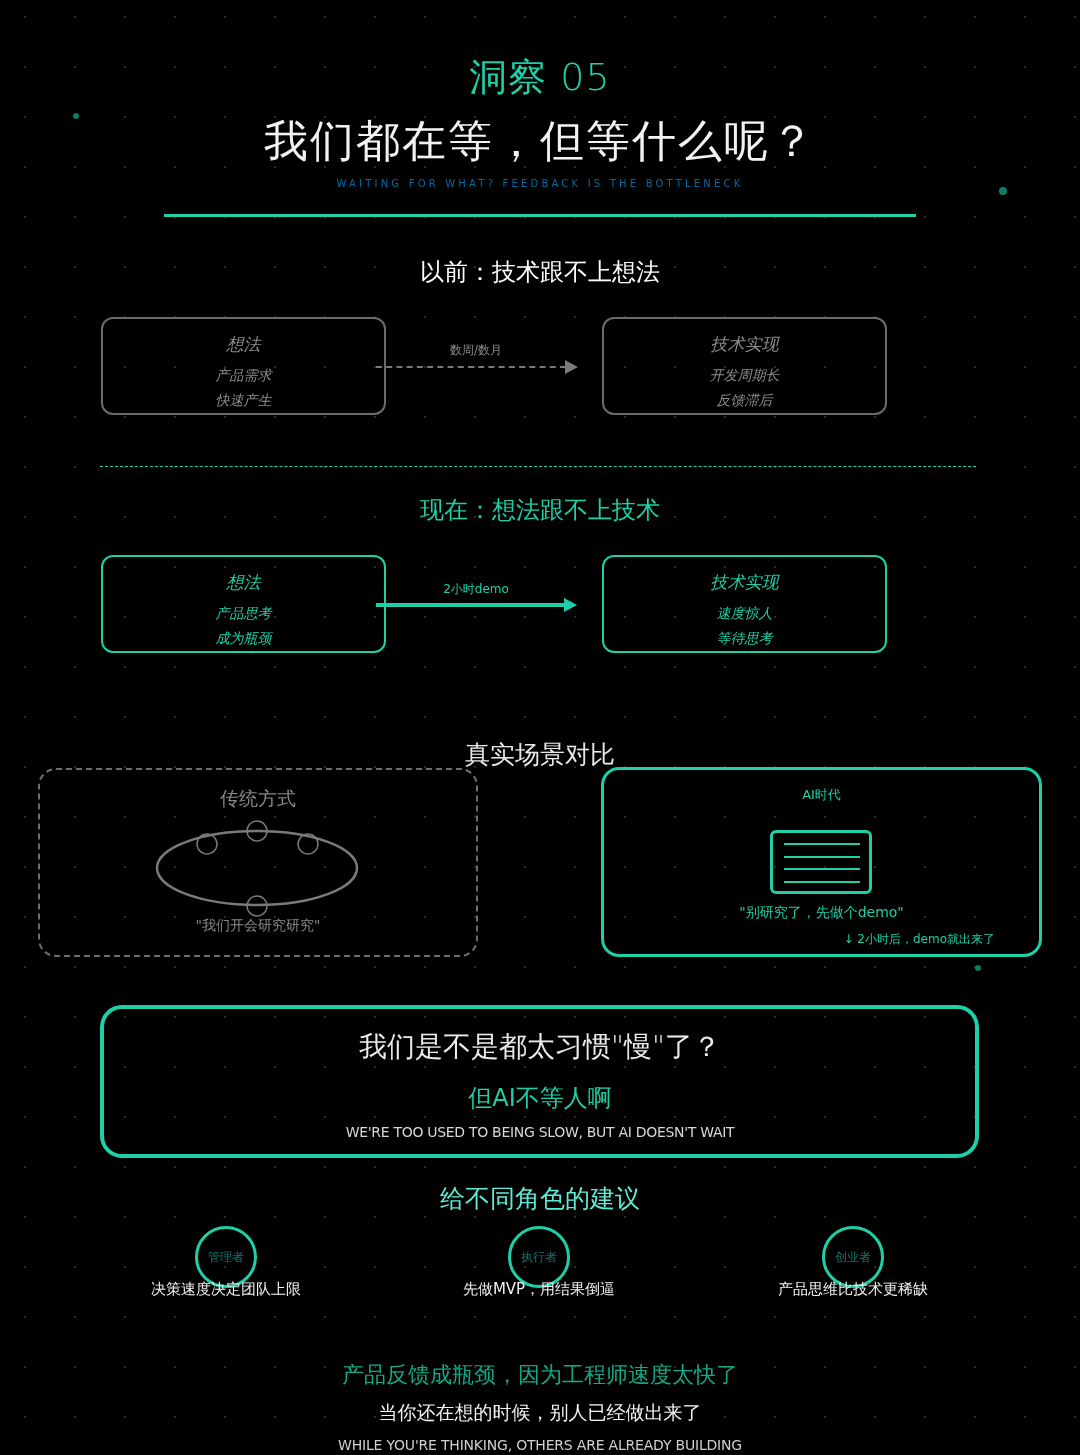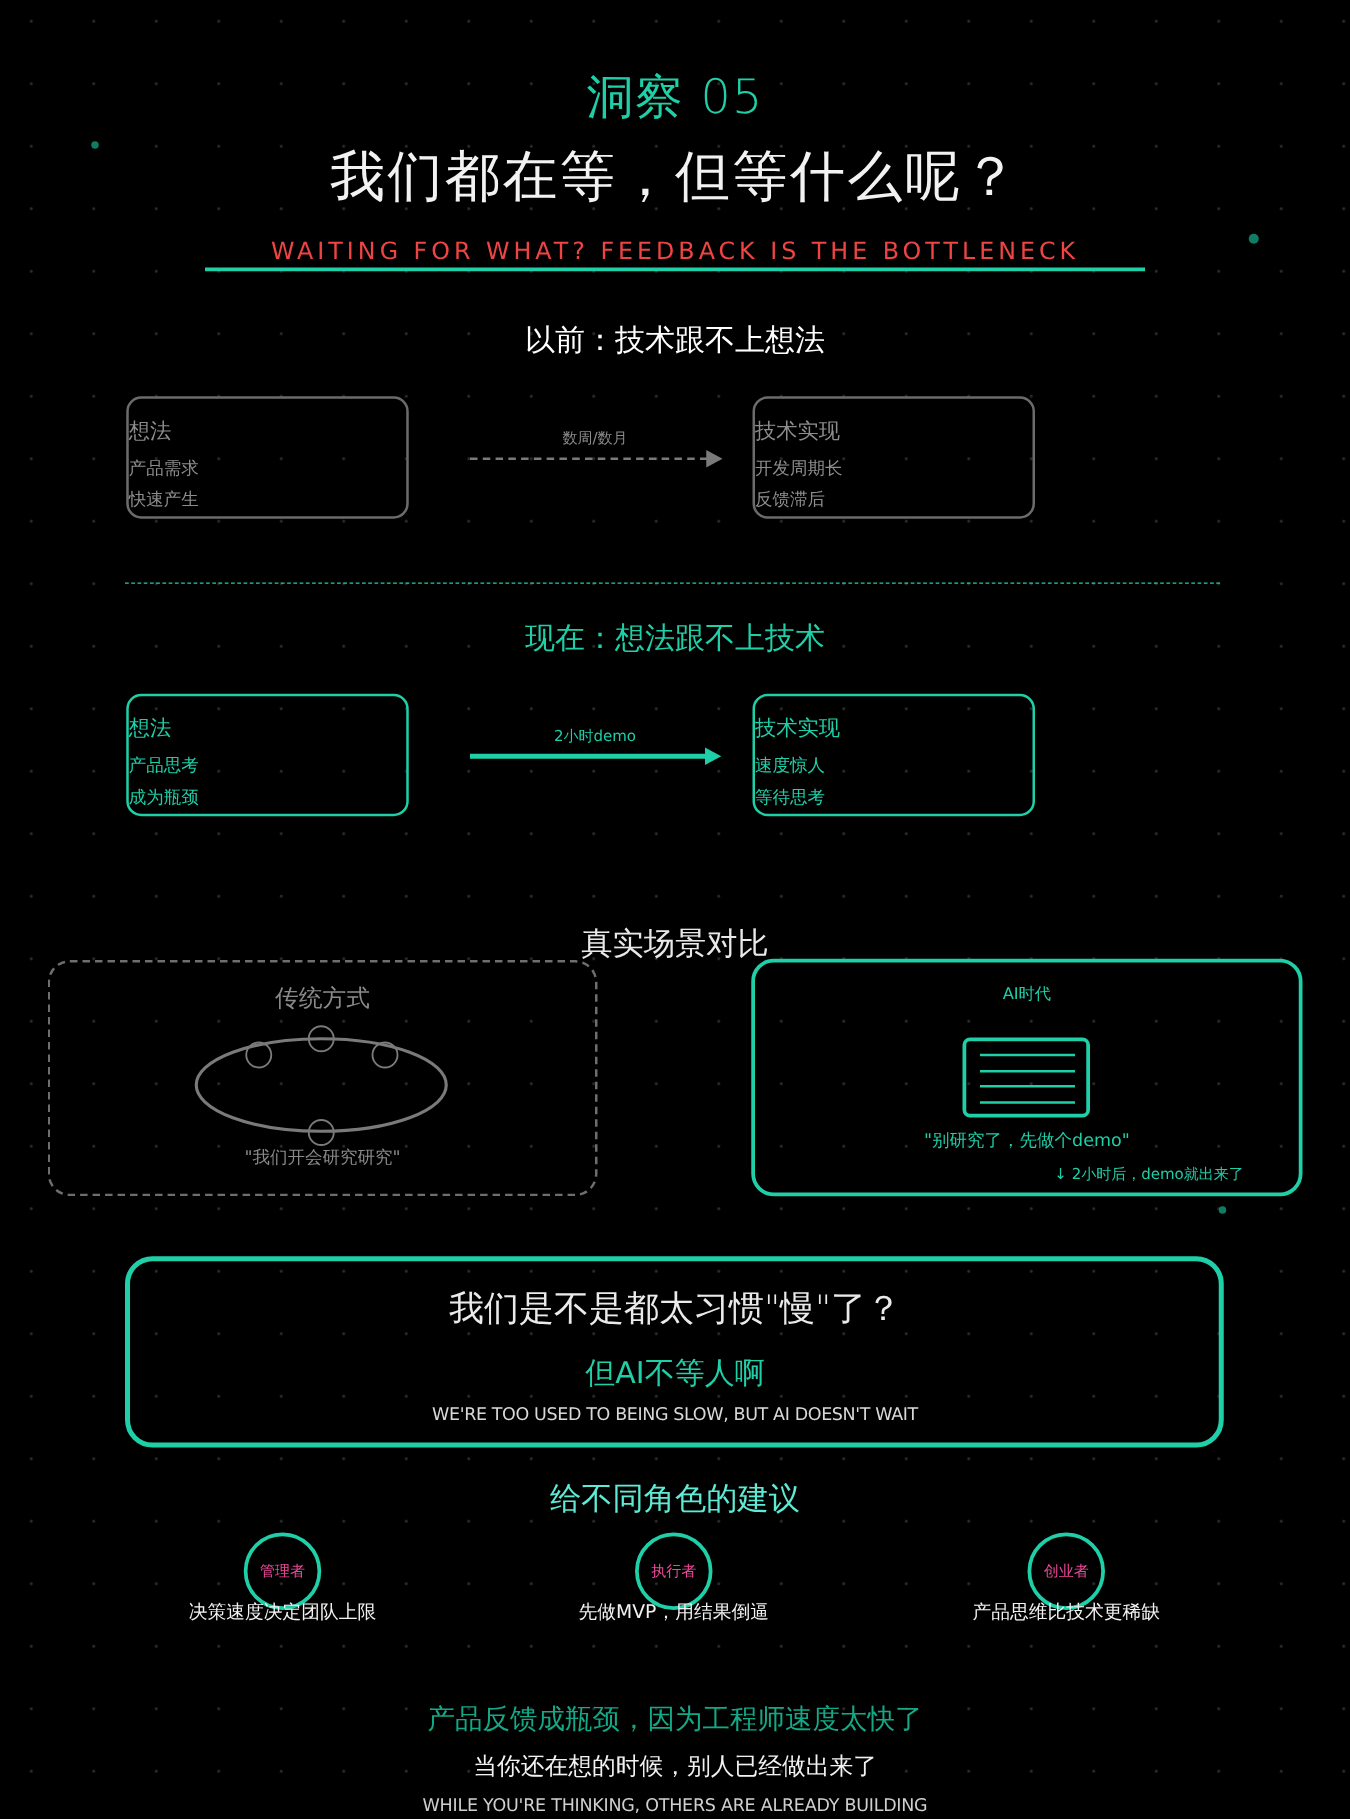--- a/index.html
+++ b/index.html
@@ -13,26 +13,28 @@
     color:#fff;
   }
   .abs { position:absolute; }
   .center { text-align:center; left:0; width:1080px; }
   .teal { color:#1ecfa8; }
   .grey { color:#8a8a8a; }
   .deco-dot { position:absolute; border-radius:50%; background:#0f7d64; }
 
   .insight { top:52px; font-size:38px; font-weight:300; letter-spacing:1px; }
   .title { top:112px; font-size:44px; font-weight:200; letter-spacing:2px; color:#f2f2f2; }
-  .subtitle { top:178px; font-size:19px; letter-spacing:3.2px; color:#ef4444;margin-top:12px; }
+  .subtitle { top:178px; font-size:10px; letter-spacing:3.2px; color:#0369a1; }
   .top-rule { left:164px; top:214px; width:752px; height:3px; background:#1ecfa8; }
 
   .sec-head { font-size:24px; }
   .box {
-    position:absolute; width:226px; height:98px; border-radius:12px; box-sizing:border-box;
+    position:absolute; width:285px; height:98px; border-radius:12px; box-sizing:border-box;
+    text-align:center;
+    font-style:italic;
   }
   .box.old { border:2.5px solid #6b6b6b; color:#8d8d8d; }
   .box.new { border:2.5px solid #1ecfa8; color:#1ecfa8; }
   .box .bt { font-size:17px; margin-top:14px; }
   .box .bl { font-size:14px; line-height:25px; }
   .box .bl1 { margin-top:7px; }
 
   .arrow-label { font-size:12px; text-align:center; width:200px; }
   .dashed-arrow { left:376px; top:366px; width:190px; height:0; border-top:2px dashed #7a7a7a; }
   .dashed-head { left:565px; top:360px; width:0; height:0; border-top:7px solid transparent; border-bottom:7px solid transparent; border-left:13px solid #7a7a7a; }
@@ -54,21 +56,21 @@
 
   .quote-box {
     left:100px; top:1005px; width:879px; height:153px; box-sizing:border-box;
     border:4px solid #1ecfa8; border-radius:22px;
   }
 
   .role { position:absolute; width:260px; text-align:center; }
   .role .circle {
     position:relative; margin:0 auto; width:62px; height:62px; border:3px solid #1ecfa8; border-radius:50%;
     box-sizing:border-box; display:flex; align-items:center; justify-content:center;
-    color:#ec4899; font-size:12px;
+    color:#0f766e; font-size:12px;
   }
   .role .rt { font-size:15px; color:#f2f2f2; margin-top:-8px; position:relative; }
 </style>
 </head>
 <body>
 
 <div class="deco-dot" style="left:73px;top:113px;width:6px;height:6px;"></div>
 <div class="deco-dot" style="left:999px;top:187px;width:8px;height:8px;"></div>
 <div class="deco-dot" style="left:975px;top:965px;width:6px;height:6px;"></div>
 

